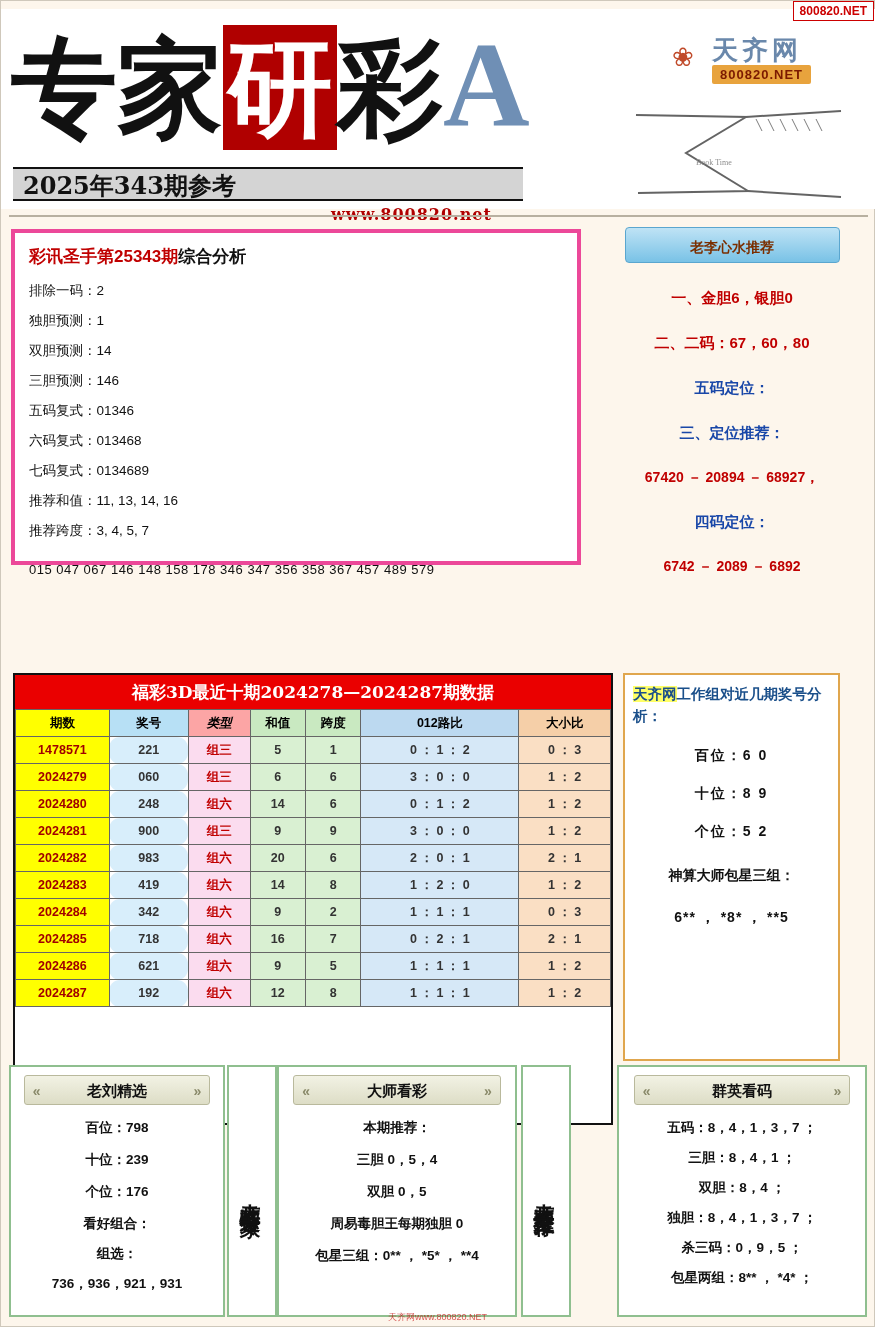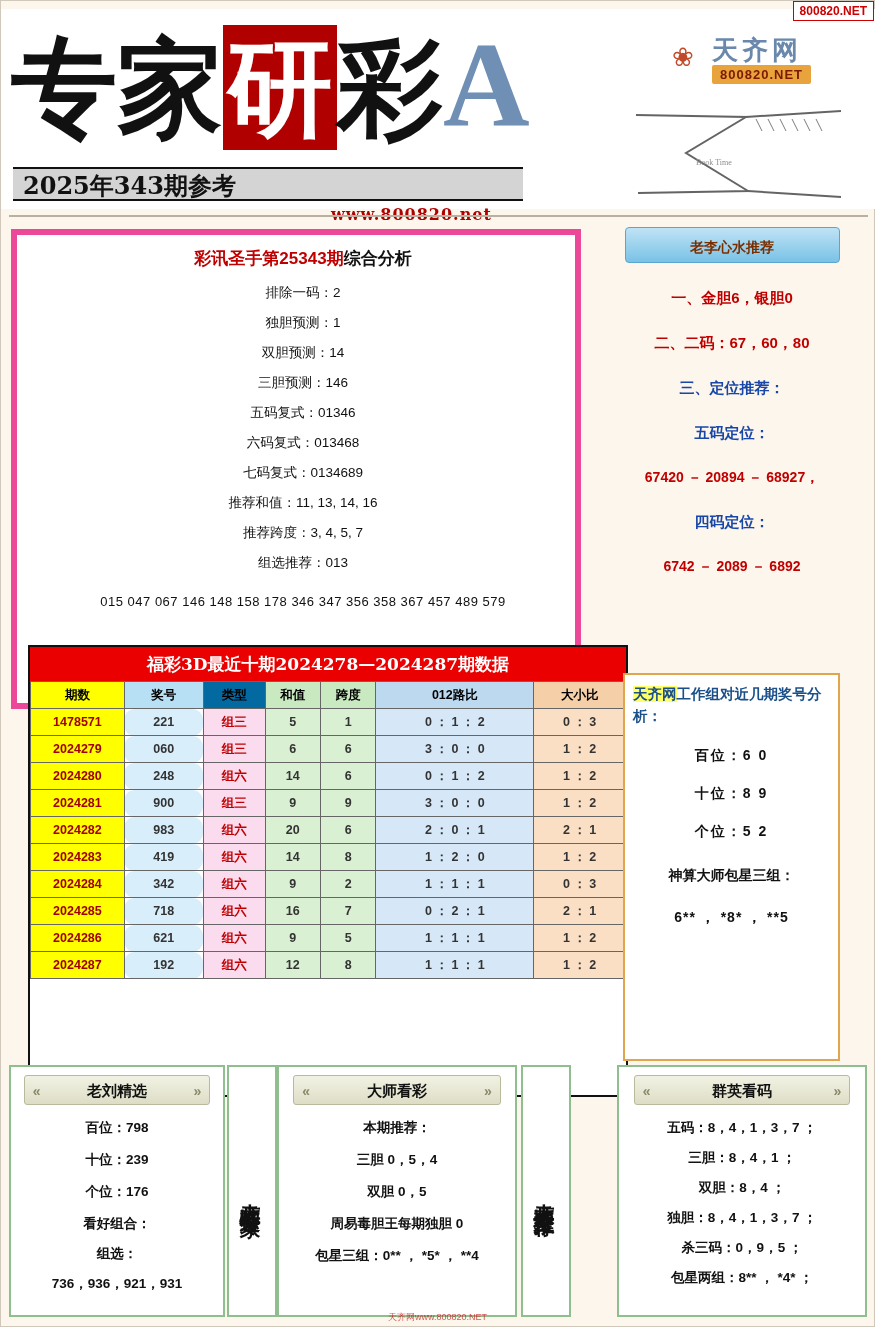--- a/index.html
+++ b/index.html
@@ -80,22 +80,22 @@
     position:absolute; left:330px; top:196px;
     font-family:"DejaVu Serif", serif; font-size:16px; font-weight:bold;
     color:#b00000; letter-spacing:1px;
   }
   .rule-line {
     position:absolute; left:8px; top:214px; width:859px; height:2px;
     background:#b8b0a0;
   }
   
   .analysis {
-    position:absolute; left:10px; top:228px; width:570px; height:480px;
-    background:#ffffff; border:6px solid #ec4899;text-align:center;
+    position:absolute; left:10px; top:228px; width:570px; height:336px;
+    background:#ffffff; border:4px solid #ec4899;
   }
   .analysis-title {
     font-size:17px; font-weight:bold; color:#111; padding:12px 0 4px 14px;
   }
   .analysis-title .red { color:#c00000; }
   .analysis-list { padding:4px 0 0 14px; }
   .analysis-row {
     font-size:13.5px; color:#111; line-height:30px; white-space:nowrap;
   }
   .analysis-nums {
@@ -113,38 +113,38 @@
     font-size:14px; font-weight:bold; color:#7a2e00;
   }
   .rec-line {
     text-align:center; font-size:15px; font-weight:bold; color:#c00000;
     margin-top:26px;
   }
   .rec-line.blue { color:#1947a8; }
   .rec-line.small { font-size:14px; }
   
   .table-block {
-    position:absolute; left:12px; top:644px; width:600px; height:452px;
-    border:2px solid #111; background:#ffffff;margin-left:15px;
+    position:absolute; left:12px; top:672px; width:600px; height:452px;
+    border:2px solid #111; background:#ffffff;
   }
   .tbl-title {
     height:34px; background:#ea0000; color:#ffffff;
     font-family:"DejaVu Serif", serif;
     font-size:17px; font-weight:bold; text-align:center; line-height:34px;
   }
   table.data {
     width:100%; border-collapse:collapse; font-size:12.5px;
   }
   table.data th, table.data td {
     border:1px solid #666; text-align:center; height:27px; padding:0 2px;
     font-weight:bold;
   }
   th.h-qs { background:#ffff00; width:88px; }
   th.h-jh { background:#b7e0f5; width:74px; }
-  th.h-lx { background:#0369a1; width:58px; }
+  th.h-lx { background:#fca5a5; width:58px;font-style:italic; }
   th.h-hz { background:#c9e9c1; width:52px; }
   th.h-kd { background:#c9e9c1; width:52px; }
   th.h-012 { background:#bcd9f0; width:148px; }
   th.h-dx { background:#f5cfa8; width:86px; }
   td.c-qs { background:#ffff00; color:#a00000; }
   td.c-jh { background:#d8eefb; color:#333;border-radius:11px; }
   td.c-lx { background:#fbdcef; color:#c00000; }
   td.c-hz { background:#d9f0d2; color:#333; }
   td.c-kd { background:#d9f0d2; color:#333; }
   td.c-012 { background:#d6e8f7; color:#333; }
@@ -265,31 +265,30 @@
     <div class="analysis-list">
       <div class="analysis-row"><span>排除一码：</span><span>2</span></div>
       <div class="analysis-row"><span>独胆预测：</span><span>1</span></div>
       <div class="analysis-row"><span>双胆预测：</span><span>14</span></div>
       <div class="analysis-row"><span>三胆预测：</span><span>146</span></div>
       <div class="analysis-row"><span>五码复式：</span><span>01346</span></div>
       <div class="analysis-row"><span>六码复式：</span><span>013468</span></div>
       <div class="analysis-row"><span>七码复式：</span><span>0134689</span></div>
       <div class="analysis-row"><span>推荐和值：</span><span>11, 13, 14, 16</span></div>
       <div class="analysis-row"><span>推荐跨度：</span><span>3, 4, 5, 7</span></div>
-      <div class="analysis-row"><span>组选推荐：</span><span>013</span></div>
     </div>
     <div class="analysis-nums">015  047  067  146  148  158  178  346  347  356  358  367  457  489  579</div>
   </div>
 
   <div class="recommend">
     <div class="rec-head">老李心水推荐</div>
     <div class="rec-line">一、金胆6，银胆0</div>
     <div class="rec-line">二、二码：67，60，80</div>
+    <div class="rec-line blue">五码定位：</div>
     <div class="rec-line blue">三、定位推荐：</div>
-    <div class="rec-line blue">五码定位：</div>
     <div class="rec-line small">67420 － 20894 － 68927，</div>
     <div class="rec-line blue">四码定位：</div>
     <div class="rec-line small">6742 － 2089 － 6892</div>
   </div>
 
   <div class="table-block">
     <div class="tbl-title">福彩3D最近十期2024278—2024287期数据</div>
     <table class="data">
       <thead>
         <tr>

